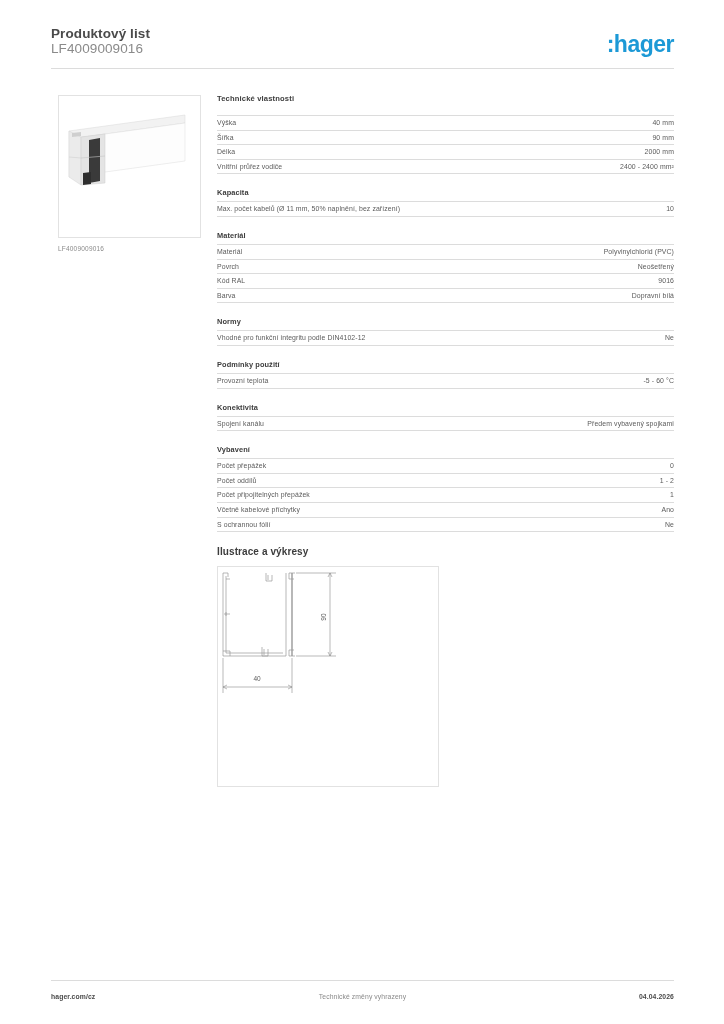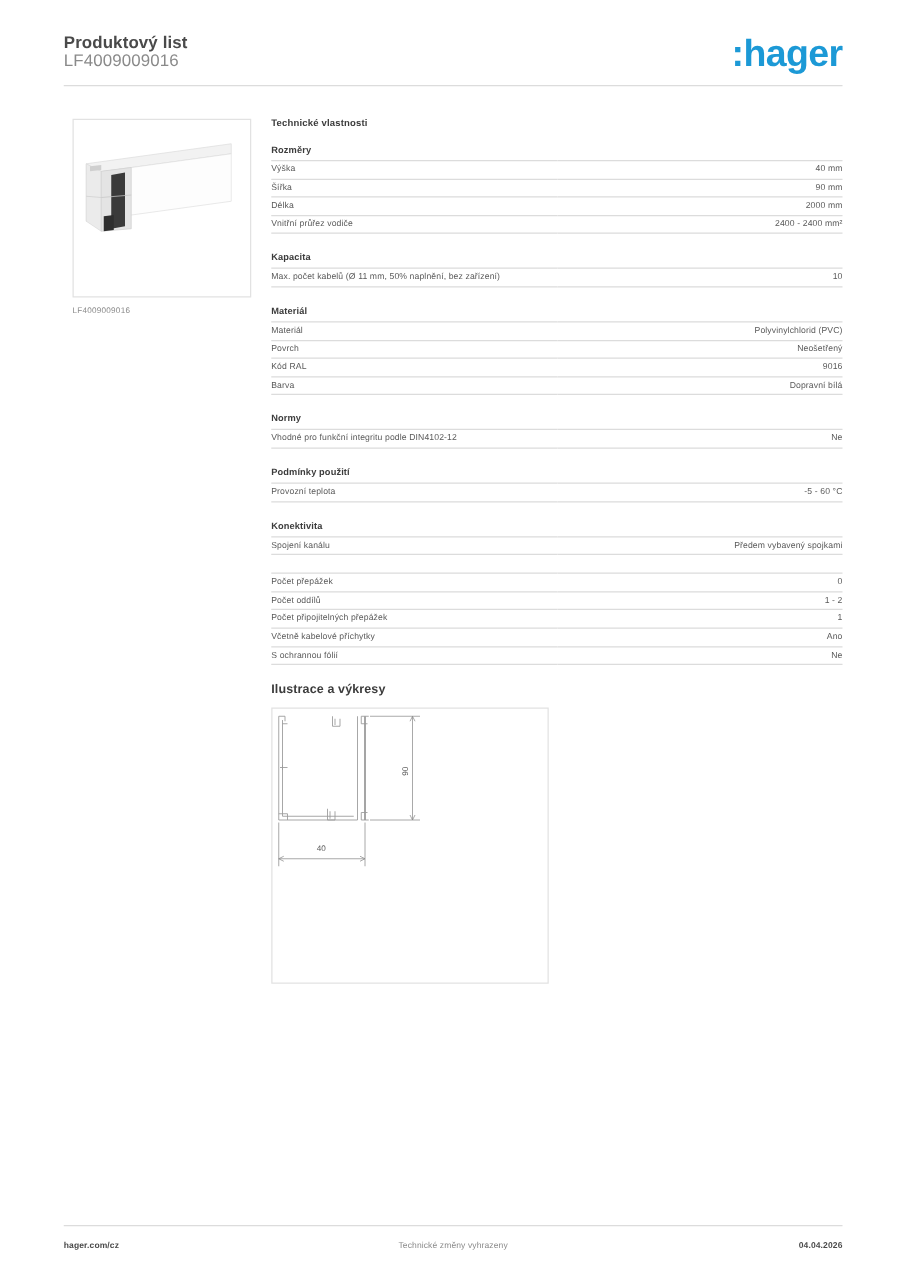--- a/index.html
+++ b/index.html
@@ -42,21 +42,21 @@
     font-size: 13.5px;
     font-weight: normal;
     color: #8a8a8a;
     line-height: 16px;
     letter-spacing: 0.1px;
   }
   .logo {
     position: absolute;
     right: 0;
     top: 6px;
-    font-size: 30px;
+    font-size: 23px;
     font-weight: bold;
     color: #1c99d6;
     letter-spacing: -0.5px;
     line-height: 24px;
   }
   .header-rule {
     position: absolute;
     left: 51px;
     top: 68px;
     width: 623px;
@@ -236,21 +236,20 @@
         <line x1="2" y1="44" x2="14" y2="45" stroke="#cacaca" stroke-width="0.5"></line>
       </svg>
     </div>
     <div class="product-caption">LF4009009016</div>
   </div>
 
   <div class="spec">
     <div class="spec-title">Technické vlastnosti</div>
     <div id="groups">
         <div class="group">
-          <div class="group-title">Rozměry</div>
           <table class="rows">
             <tbody>
               <tr>
                 <td class="k">Výška</td>
                 <td class="v">40 mm</td>
               </tr>
               <tr>
                 <td class="k">Šířka</td>
                 <td class="v">90 mm</td>
               </tr>
@@ -326,20 +325,21 @@
           <table class="rows">
             <tbody>
               <tr>
                 <td class="k">Spojení kanálu</td>
                 <td class="v">Předem vybavený spojkami</td>
               </tr>
             </tbody>
           </table>
         </div>
         <div class="group">
+          <div class="group-title">Vybavení</div>
           <table class="rows">
             <tbody>
               <tr>
                 <td class="k">Počet přepážek</td>
                 <td class="v">0</td>
               </tr>
               <tr>
                 <td class="k">Počet oddílů</td>
                 <td class="v">1 - 2</td>
               </tr>

